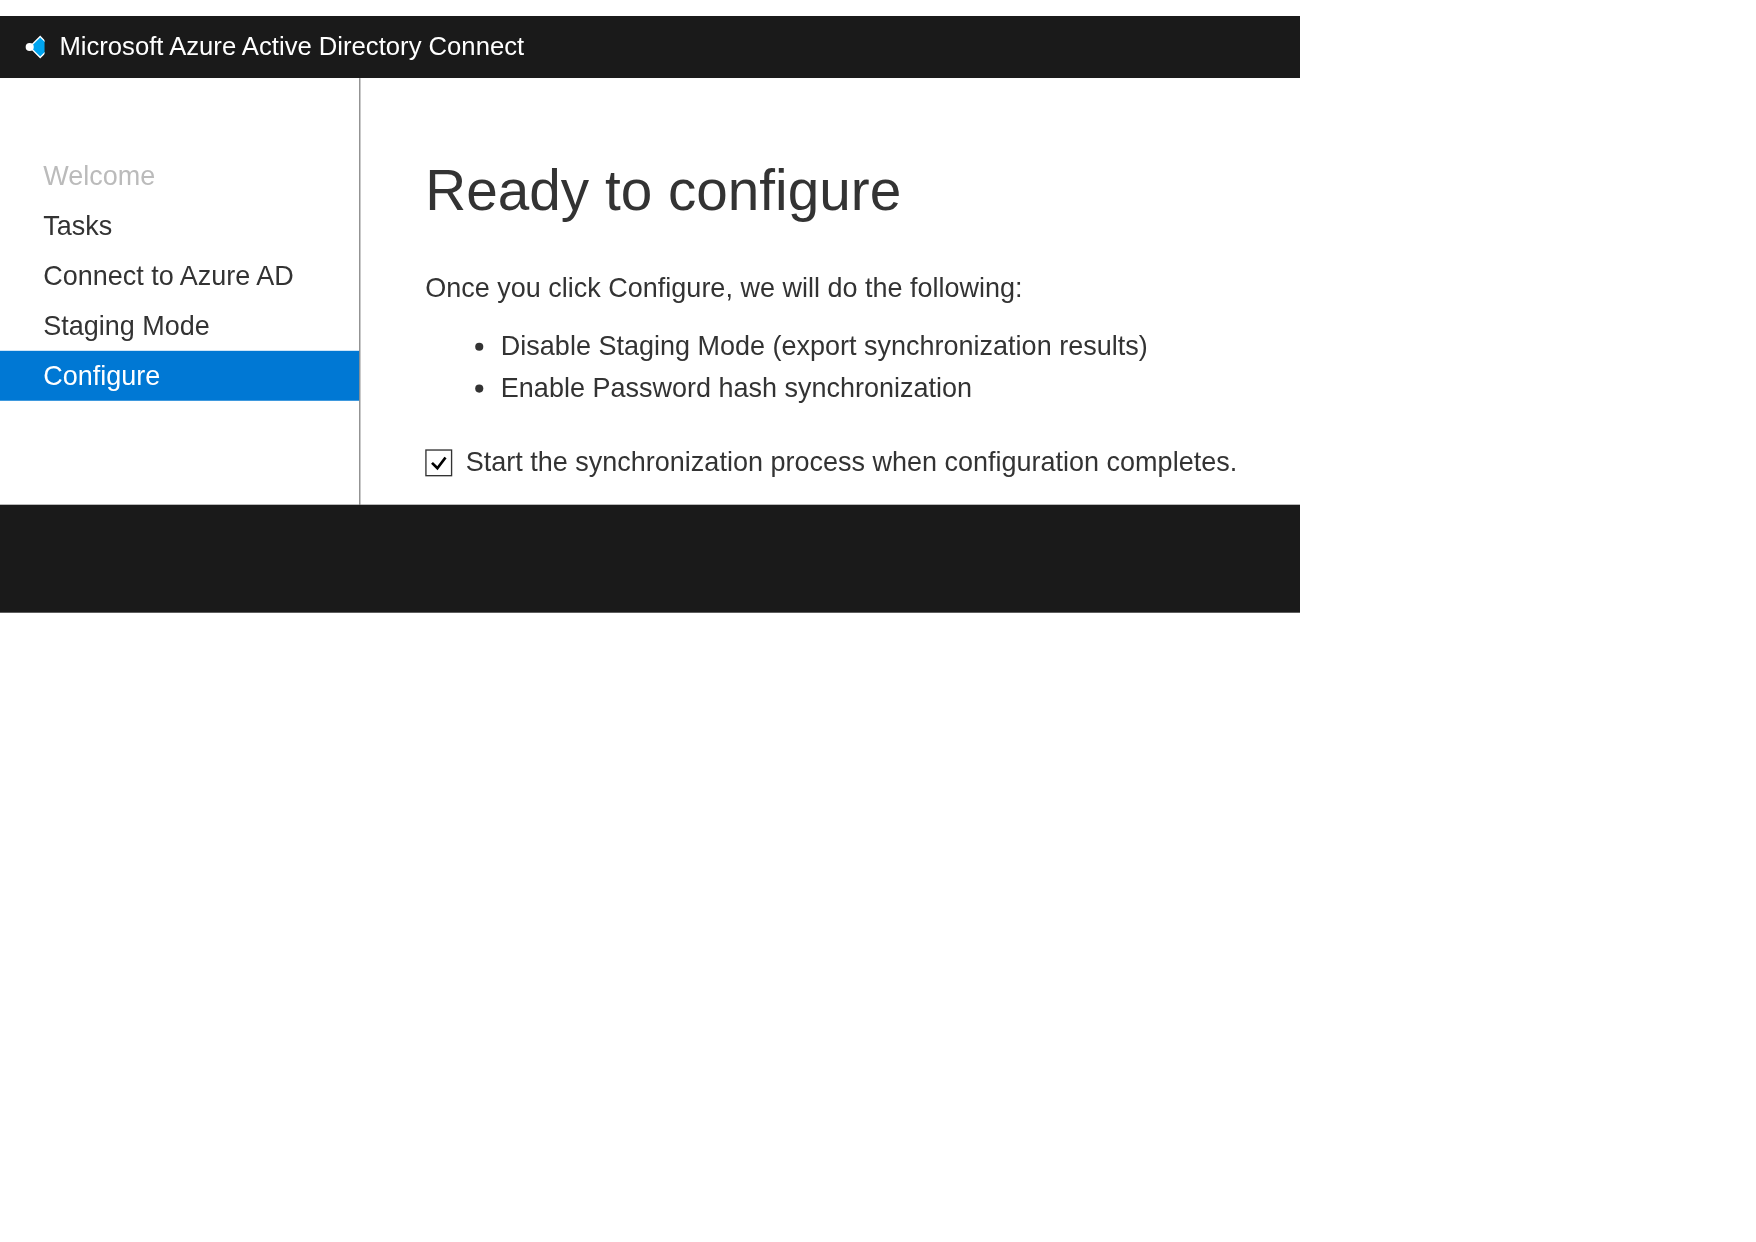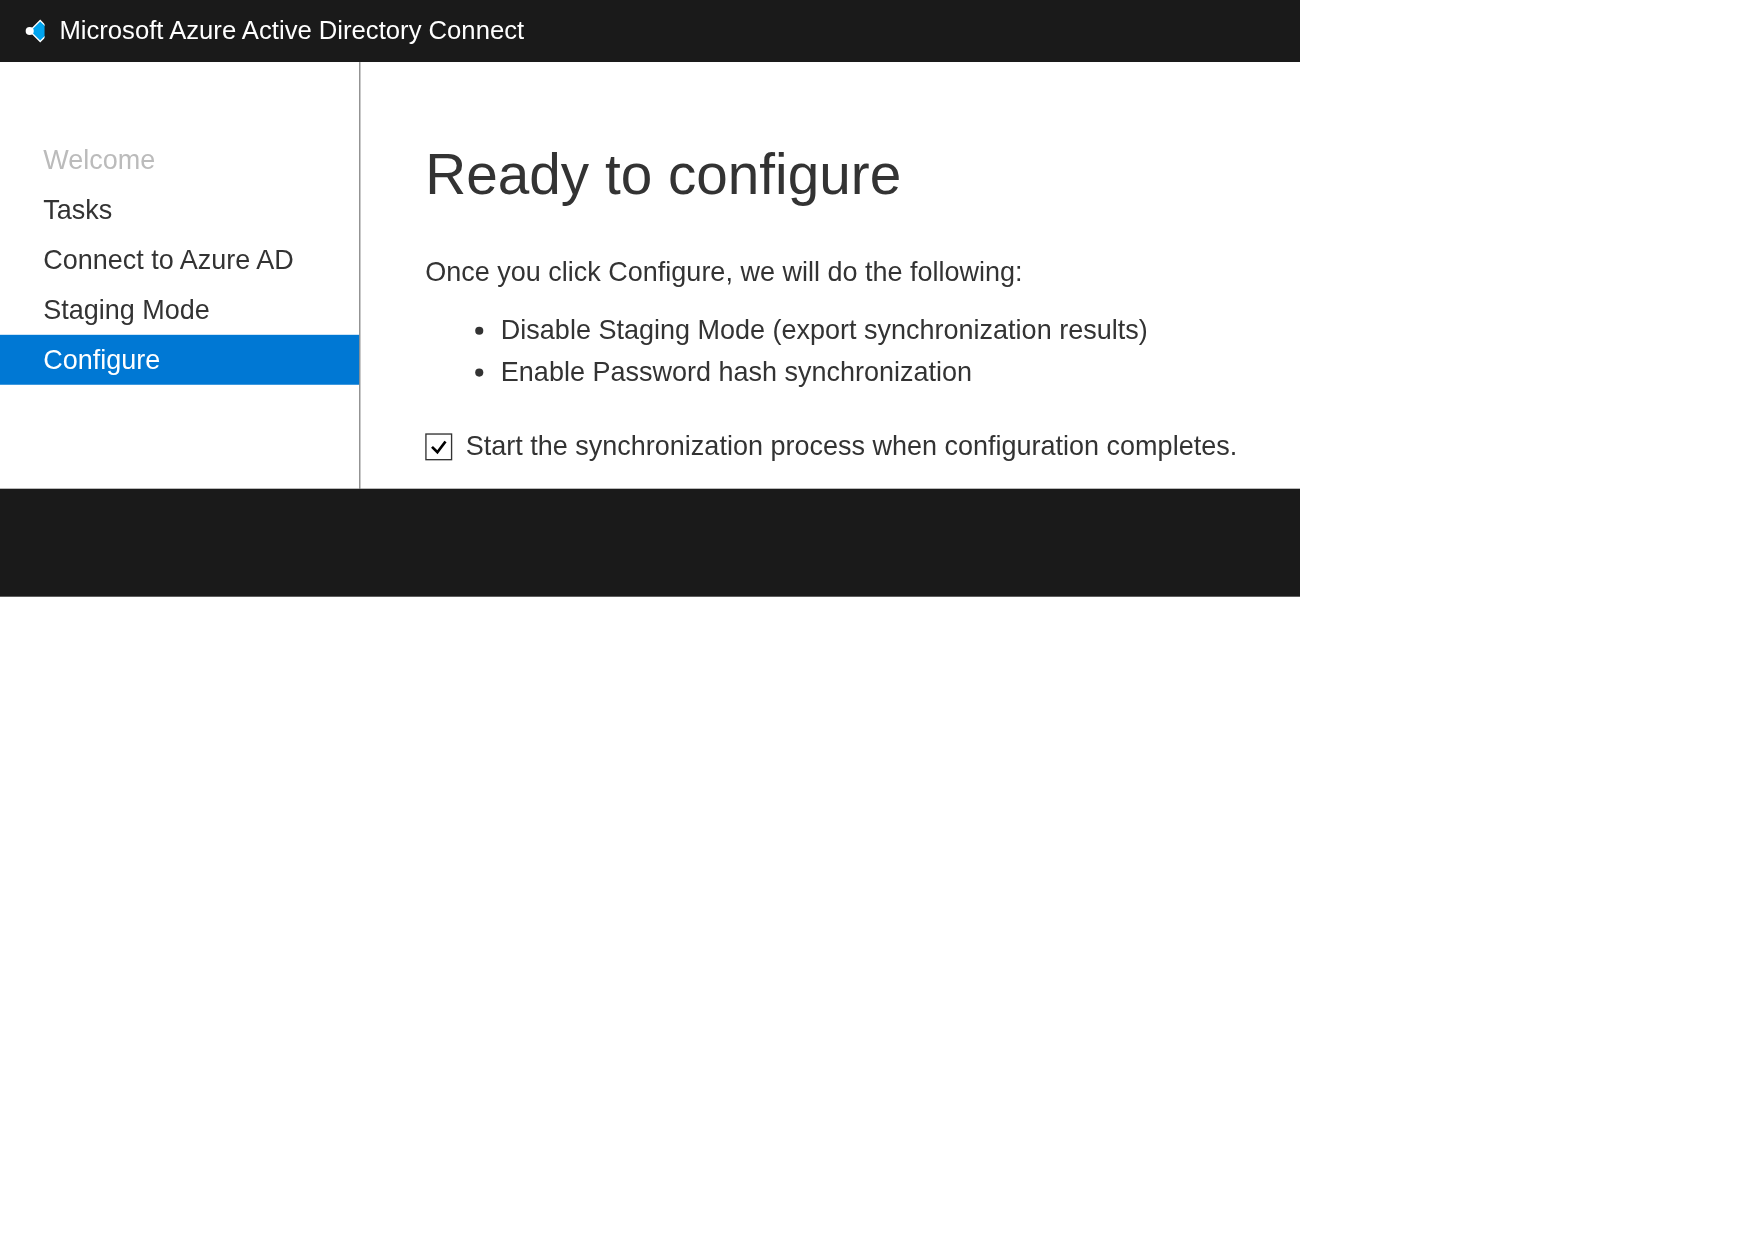--- a/index.html
+++ b/index.html
@@ -129,21 +129,21 @@
       justify-content: center;
     }
     .footer-btn.secondary {
       background: #e6e6e6;
       color: #333;
     }
     .outer-wrap{
         width:1756px;
         height:1242px;
         background:#fff;
-        padding-top:0;
+        padding-top:16px;
     }
     .scaled{
         transform-origin: top left;
         transform: scale(1.35);
     }
   </style>
 </head>
 <body>
 
 <div class="outer-wrap">

